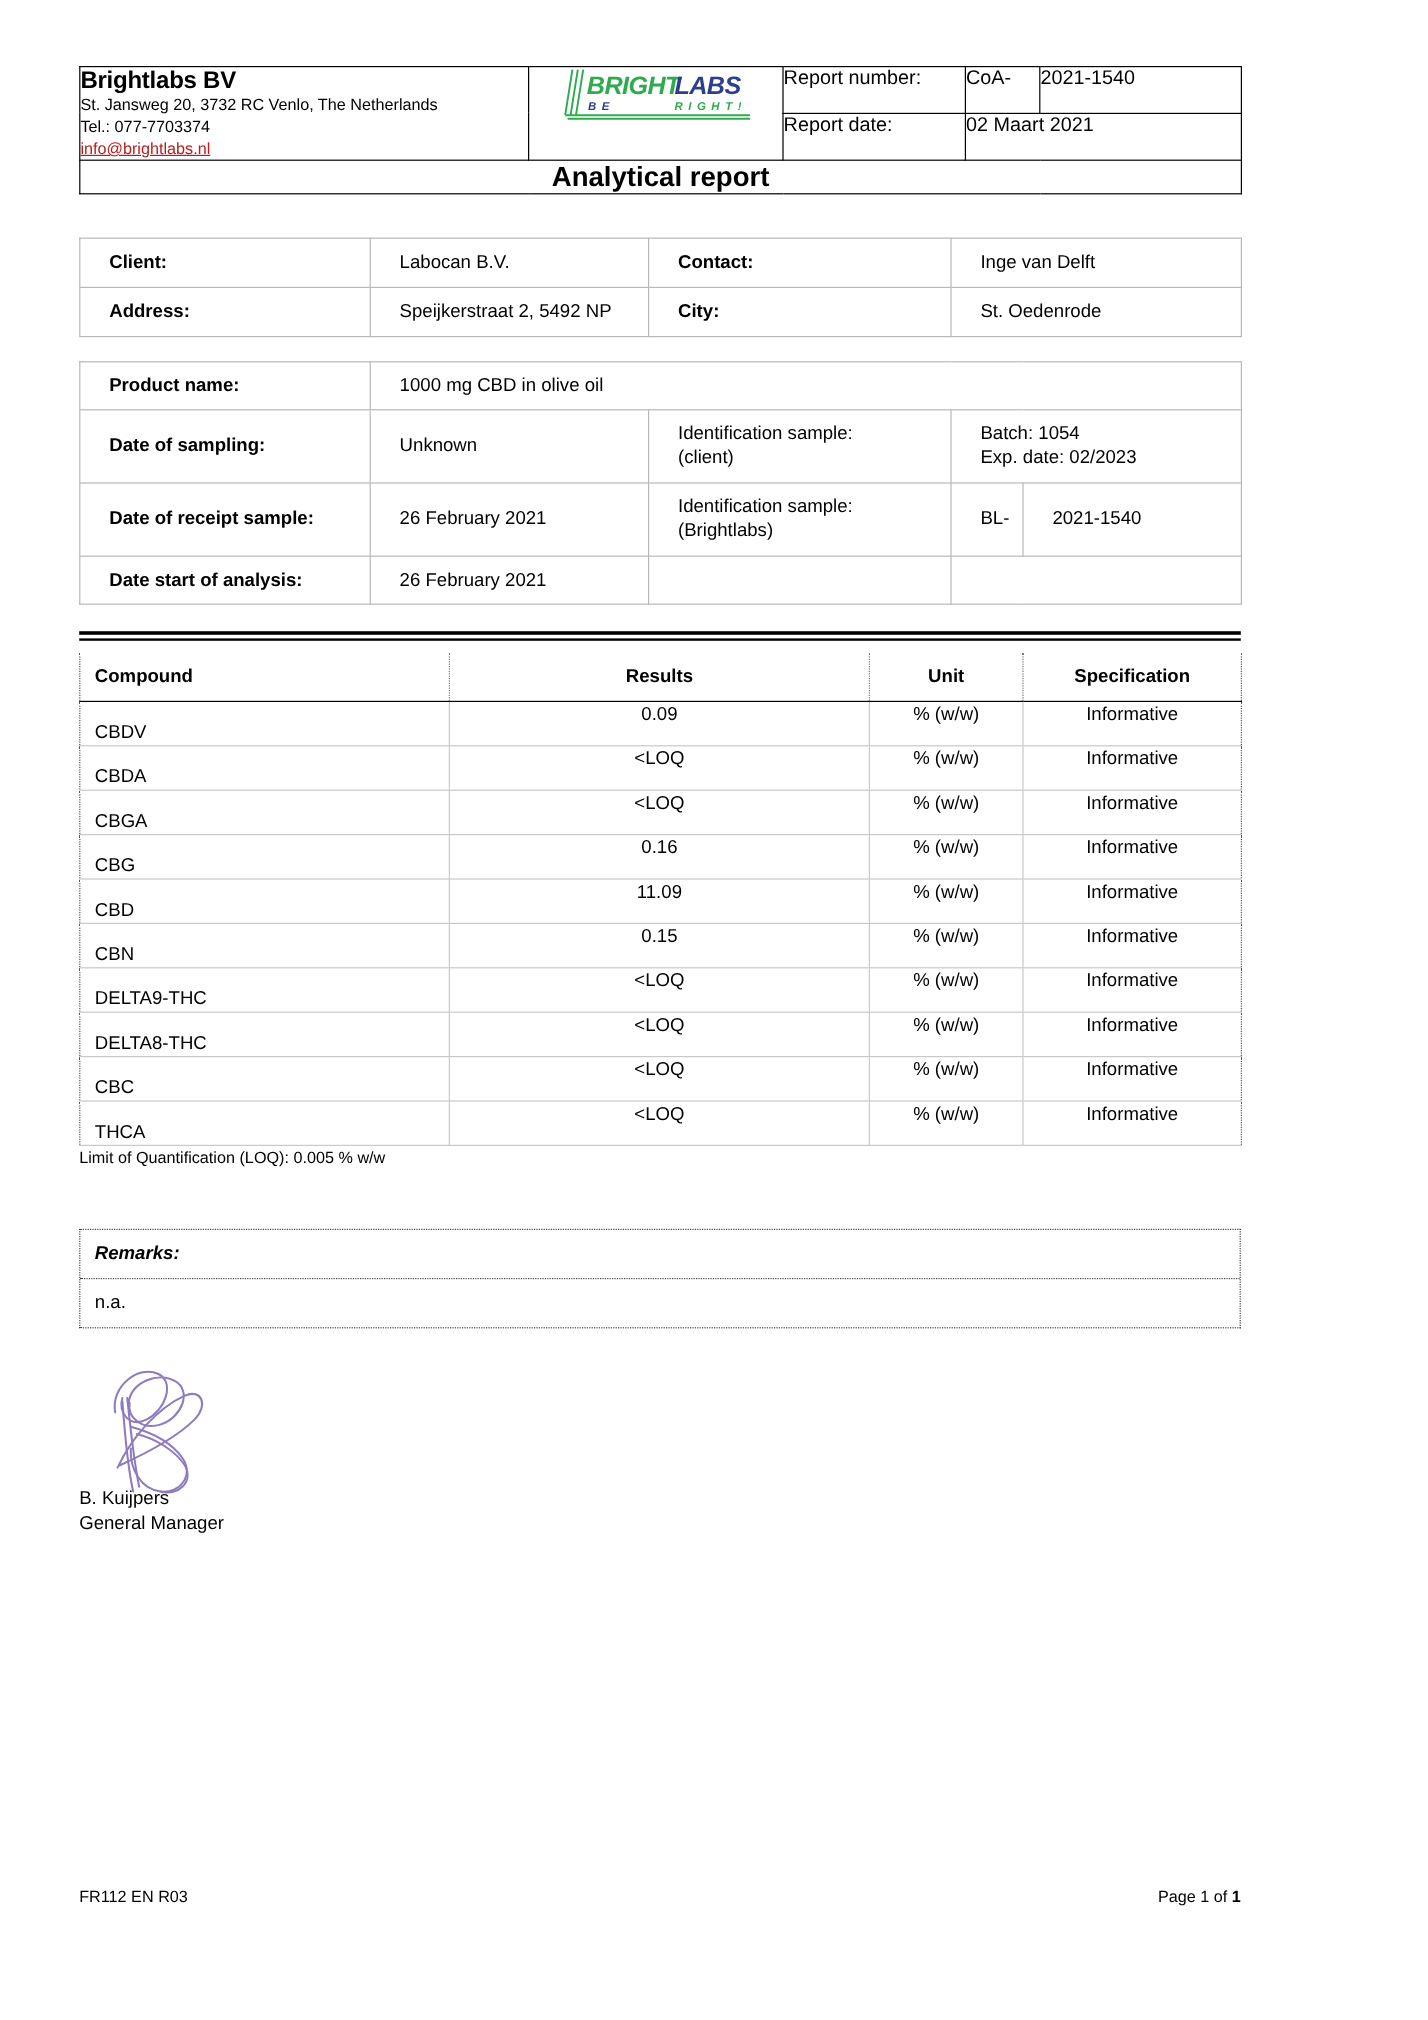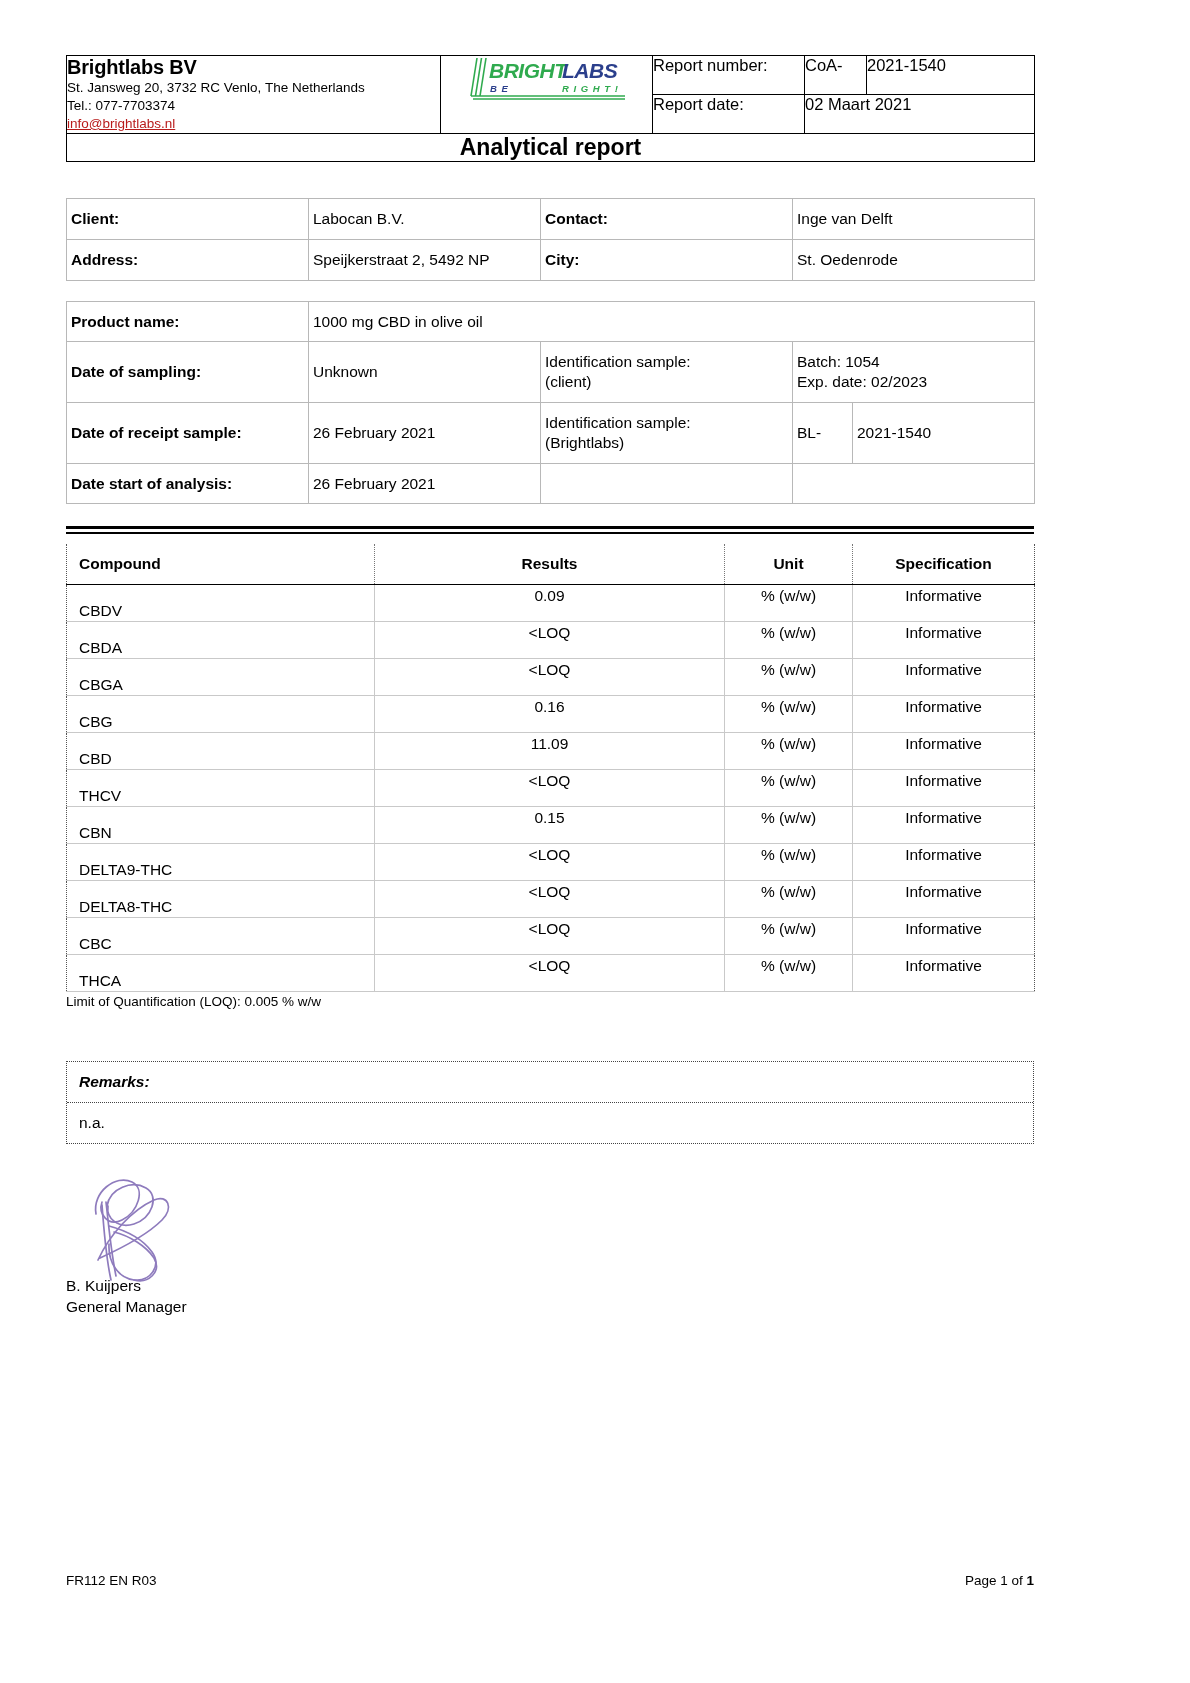--- a/index.html
+++ b/index.html
@@ -89,21 +89,21 @@
 
   
   .data-table {
     border-collapse: collapse;
     width: 968px;
     table-layout: fixed;
   }
   .data-table td {
     border: 1px solid #b8b8b8;
     font-size: 15.5px;
-    padding: 10px 0 10px 4px;
+    padding: 10px 0 10px 24px;
     vertical-align: middle;
     line-height: 1.28;
   }
   .data-table td.b { font-weight: bold; }
 
   .gap-30 { height: 36px; }
   .gap-20 { height: 20px; }
 
   
   .sep {
@@ -398,26 +398,20 @@
         </tr>
         <tr>
           <td class="cmp">CBG</td>
           <td>0.16</td>
           <td>% (w/w)</td>
           <td>Informative</td>
         </tr>
         <tr>
           <td class="cmp">CBD</td>
           <td>11.09</td>
-          <td>% (w/w)</td>
-          <td>Informative</td>
-        </tr>
-        <tr>
-          <td class="cmp">THCV</td>
-          <td>&lt;LOQ</td>
           <td>% (w/w)</td>
           <td>Informative</td>
         </tr>
         <tr>
           <td class="cmp">CBN</td>
           <td>0.15</td>
           <td>% (w/w)</td>
           <td>Informative</td>
         </tr>
         <tr>

